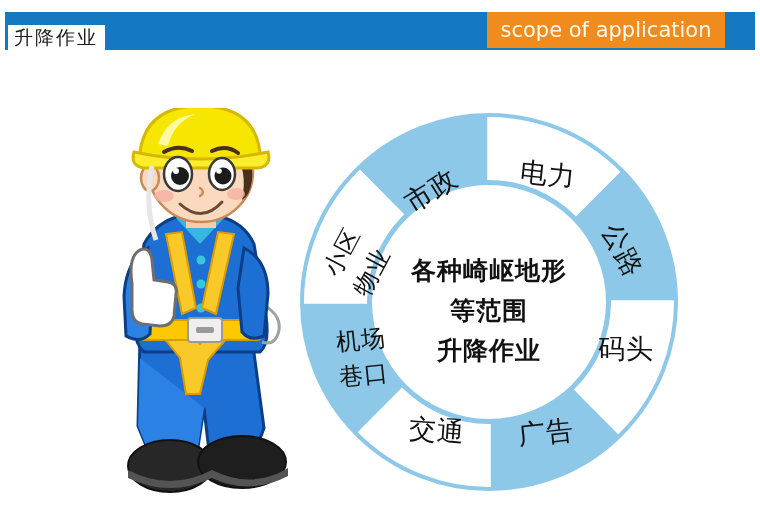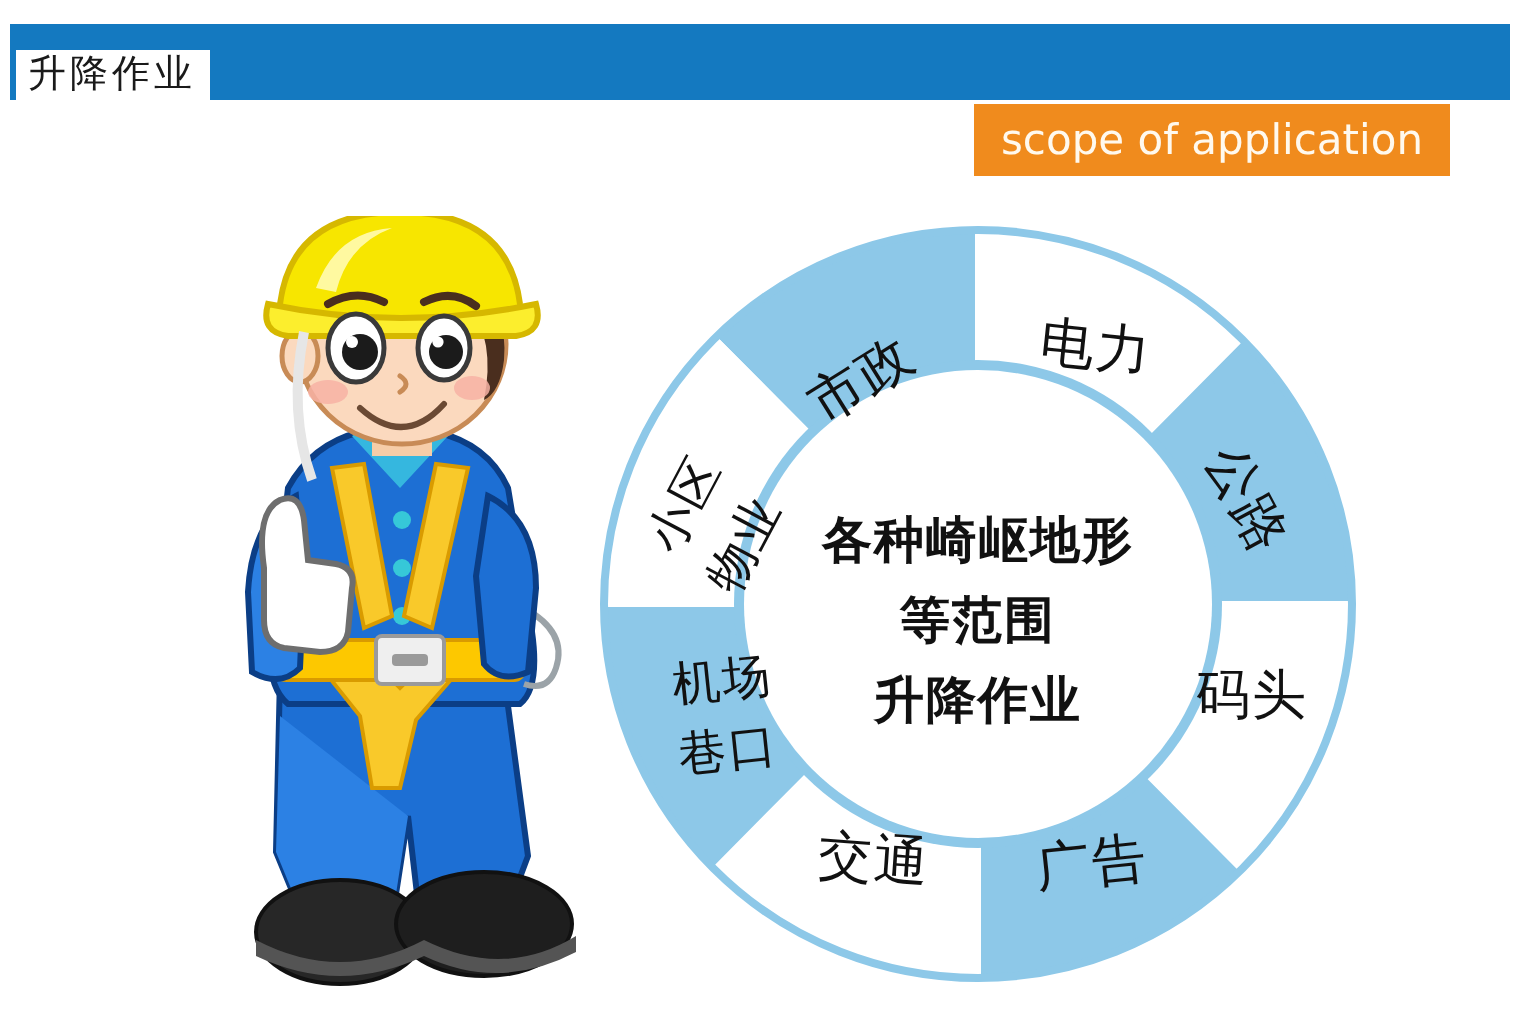--- a/index.html
+++ b/index.html
@@ -46,21 +46,20 @@
   .header-en-box {
     position: absolute;
     left: 487px;
     top: 12px;
     width: 238px;
     height: 36px;
     background: #F08B1D;
     display: flex;
     align-items: center;
     justify-content: center;
-    margin-top: 40px;
   }
   .header-en-box .en-title {
     font-size: 21px;
     line-height: 21px;
     color: #FFF9EE;
     white-space: nowrap;
     font-family: "DejaVu Sans", "Liberation Sans", sans-serif;
   }
 
   

